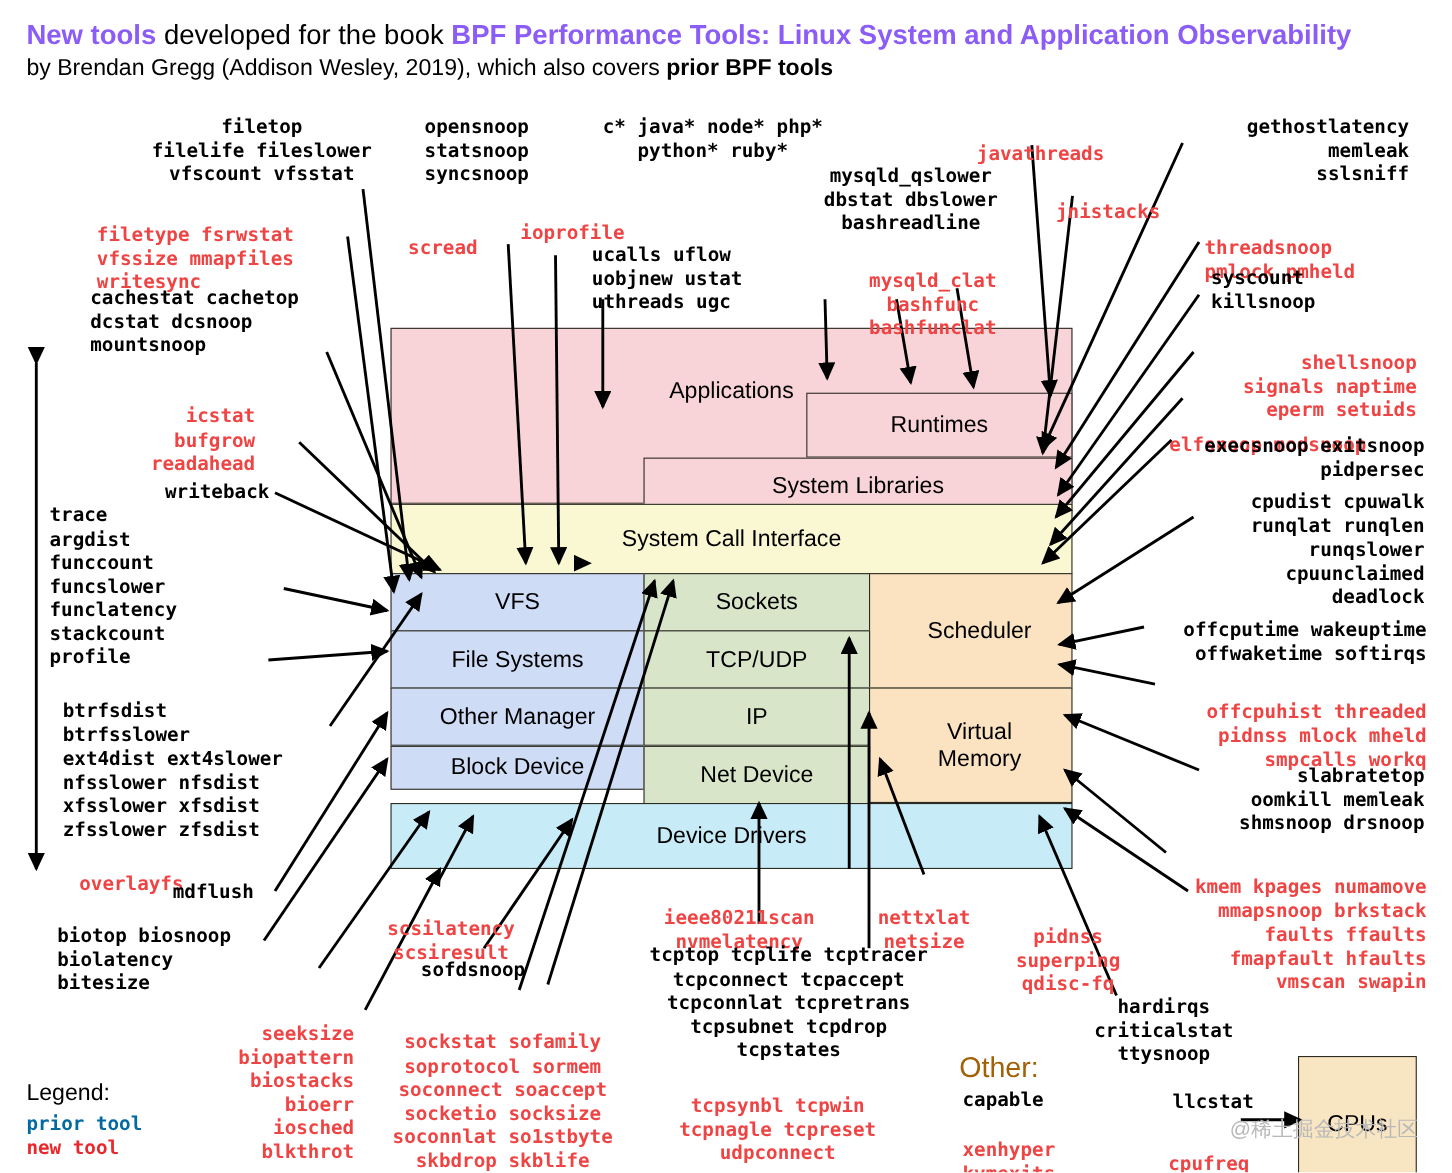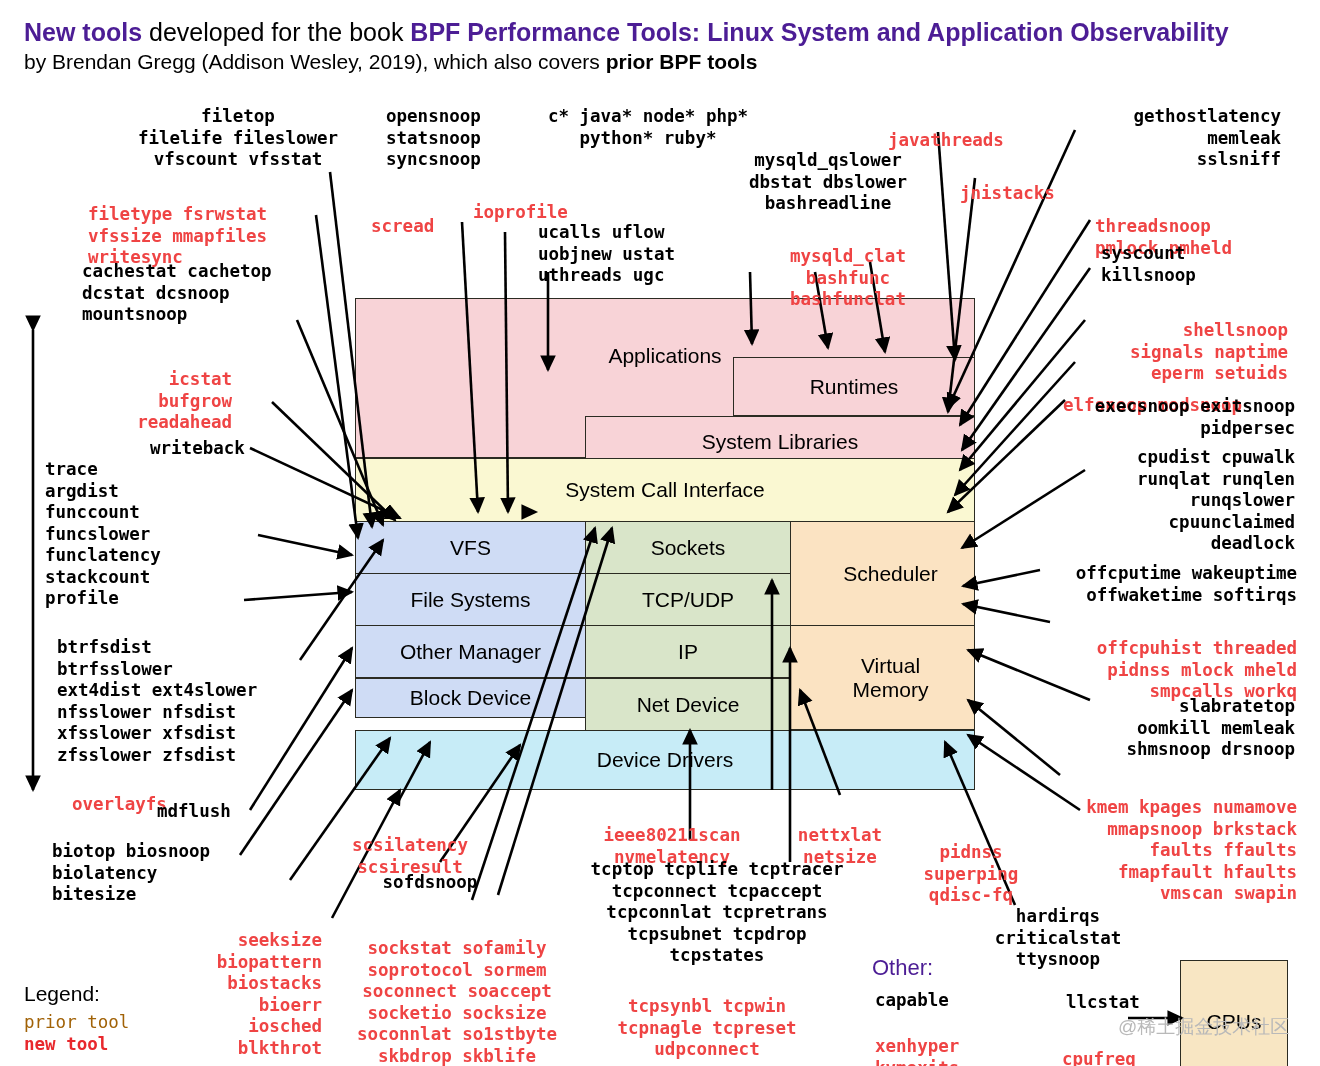--- a/index.html
+++ b/index.html
@@ -18,21 +18,21 @@
 
   
   .title-line {
     position: absolute;
     font-family: "Liberation Sans", sans-serif;
     font-weight: bold;
     white-space: nowrap;
   }
   #title1 { left: 24px; top: 18px; font-size: 25px; }
   #title2 { left: 24px; top: 50px; font-size: 21px; }
-  .t-red   { color: #4c1d95; }
+  .t-red   { color: #8b5cf6; }
   .t-black { color: #000000; }
   .t-norm  { font-weight: normal; }
 
   
   .tools {
     position: absolute;
     font-family: "DejaVu Sans Mono", "Liberation Mono", monospace;
     font-weight: bold;
     font-size: 17.5px;
     line-height: 21.5px;
@@ -78,33 +78,33 @@
     position: absolute;
     left: 24px; top: 982px;
     font-family: "Liberation Sans", sans-serif;
     font-size: 21px;
     color: #000;
   }
   #legend-prior {
     position: absolute;
     left: 24px; top: 1012px;
     font-family: "DejaVu Sans Mono", "Liberation Mono", monospace;
-    font-weight: normal; font-size: 17.5px; color: #a16207;
+    font-weight: bold; font-size: 17.5px; color: #0369a1;
   }
   #legend-new {
     position: absolute;
     left: 24px; top: 1034px;
     font-family: "DejaVu Sans Mono", "Liberation Mono", monospace;
     font-weight: bold; font-size: 17.5px; color: #e8282d;
   }
   #other-title {
     position: absolute;
     left: 872px; top: 955px;
     font-family: "Liberation Sans", sans-serif;
-    font-size: 22px; color: #4c1d95;
+    font-size: 26px; color: #a16207;
   }
 
   
   #watermark {
     position: absolute;
     left: 1118px; top: 1014px;
     font-family: "Liberation Sans", sans-serif;
     font-size: 19px;
     color: #b9b9b9;
     white-space: nowrap;

